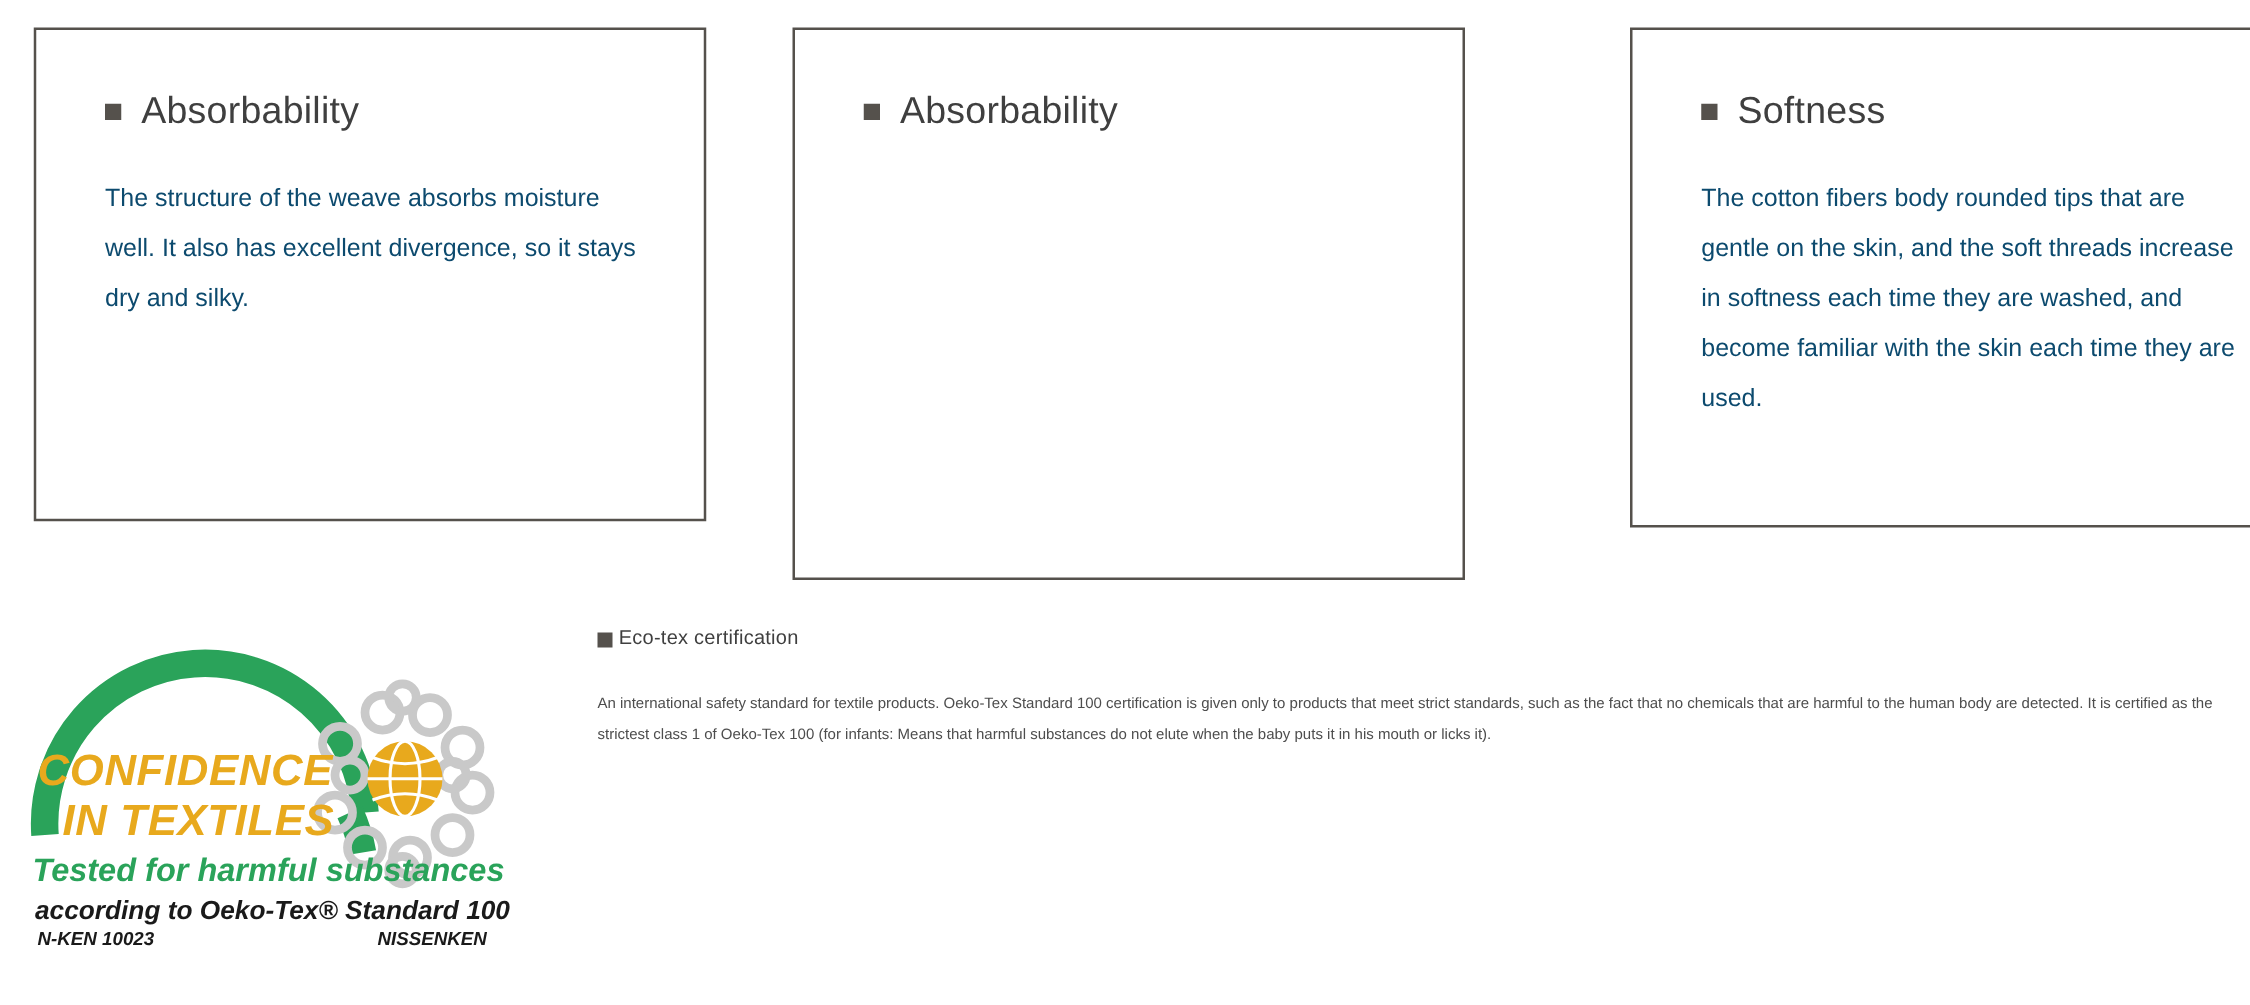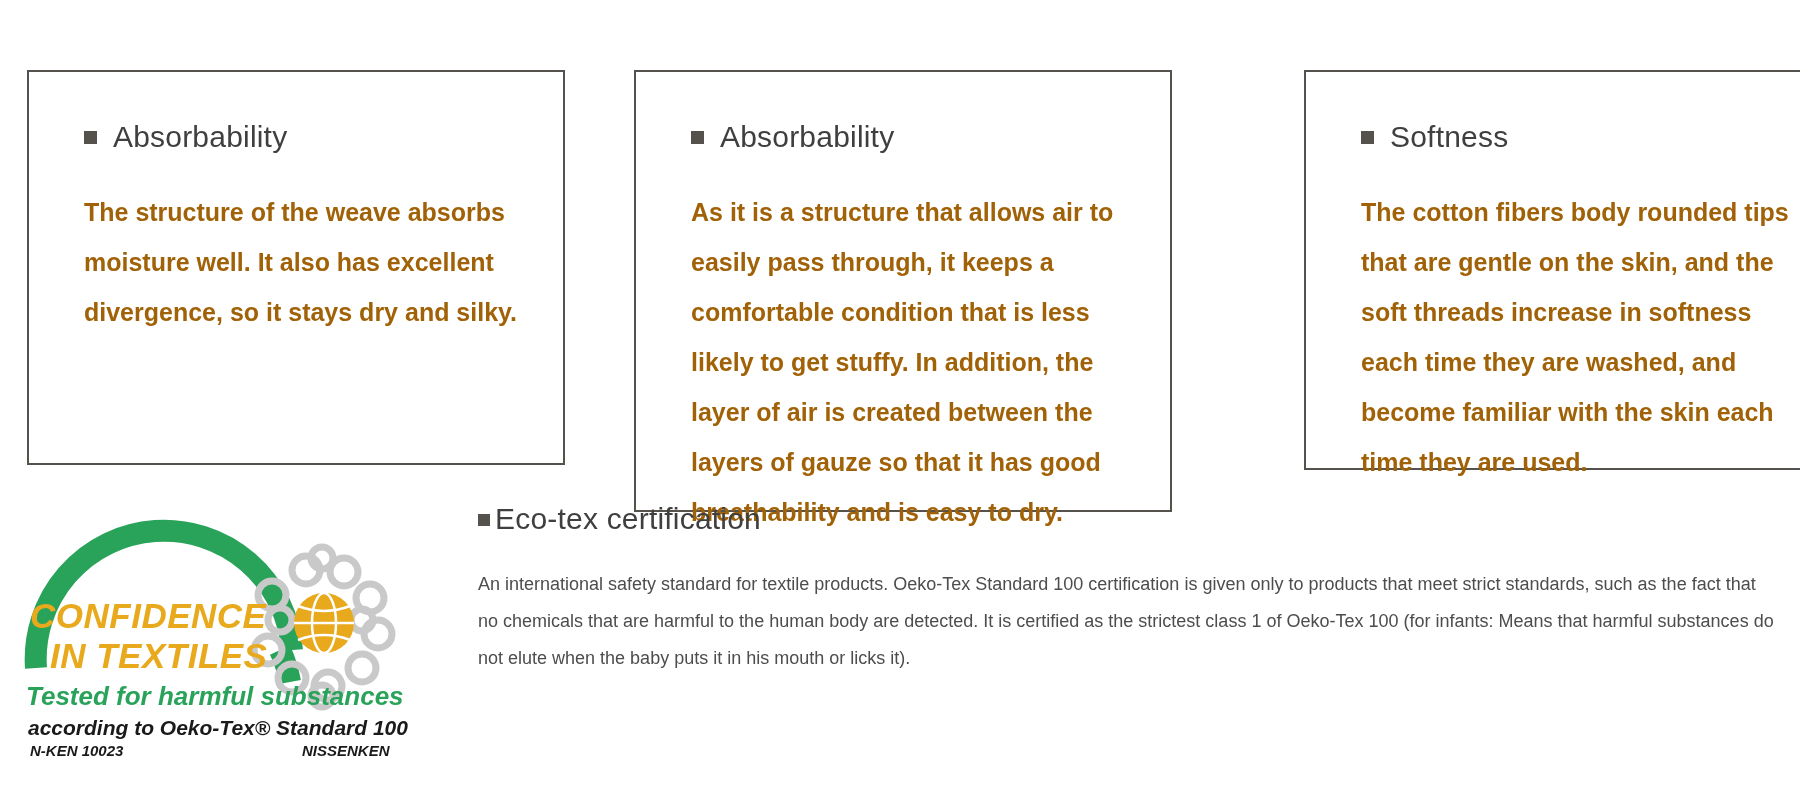--- a/index.html
+++ b/index.html
@@ -22,21 +22,20 @@
     height: 804px;
   }
 
   
   .cards-row {
     position: absolute;
     left: 0;
     top: 0;
     width: 1800px;
     height: 480px;
-    margin-top: 48px;
   }
 
   .card {
     position: absolute;
     box-sizing: border-box;
     border: 2px solid #55514c;
     background: #ffffff;
     padding: 0;
   }
 
@@ -59,25 +58,24 @@
     width: 13px;
     height: 13px;
     background: #55514c;
     margin-right: 16px;
     flex: 0 0 auto;
     position: relative;
     top: 1px;
   }
 
   .card-body {
-    font-size: 25px;
+    font-size: 20px;
     line-height: 2.0;
-    color: #a16207;
+    color: #0c4a6e;
     margin: 0;
-    font-weight: bold;
   }
 
   
   #card-0 { left: 27px;   top: 22px;  width: 538px;  height: 395px; }
   #card-1 { left: 634px;  top: 22px;  width: 538px;  height: 442px; }
   #card-2 { left: 1304px; top: 22px;  width: 538px;  height: 400px; }
 
   
   .cert-section {
     position: absolute;
@@ -97,41 +95,41 @@
   }
 
   .cert-text {
     position: absolute;
     left: 478px;
     top: 12px;
     width: 1300px;
   }
 
   .cert-title {
-    font-size: 30px;
+    font-size: 16px;
     color: #3f3f3f;
     font-weight: normal;
     margin: 0 0 30px 0;
     display: flex;
     align-items: center;
     letter-spacing: 0.2px;
   }
   .cert-title .bullet-square {
     display: inline-block;
     width: 12px;
     height: 12px;
     background: #55514c;
     margin-right: 5px;
     flex: 0 0 auto;
     position: relative;
     top: 1px;
   }
 
   .cert-body {
-    font-size: 18px;
+    font-size: 12px;
     line-height: 2.05;
     color: #4d4d4d;
     margin: 0;
     max-width: 1300px;
   }
 
   
   .logo-svg { display: block; }
 </style>
 </head>
@@ -150,21 +148,20 @@
         <p class="card-body">The structure of the weave absorbs moisture well. It also has excellent divergence, so it stays dry and silky.</p>
       </div>
     </div>
 
     <div class="card" id="card-1">
       <div class="card-inner">
         <h2 class="card-title">
           <span class="bullet-square"></span>
           <span>Absorbability</span>
         </h2>
-        <p class="card-body">As it is a structure that allows air to easily pass through, it keeps a comfortable condition that is less likely to get stuffy. In addition, the layer of air is created between the layers of gauze so that it has good breathability and is easy to dry.</p>
       </div>
     </div>
 
     <div class="card" id="card-2">
       <div class="card-inner">
         <h2 class="card-title">
           <span class="bullet-square"></span>
           <span>Softness</span>
         </h2>
         <p class="card-body">The cotton fibers body rounded tips that are gentle on the skin, and the soft threads increase in softness each time they are washed, and become familiar with the skin each time they are used.</p>

